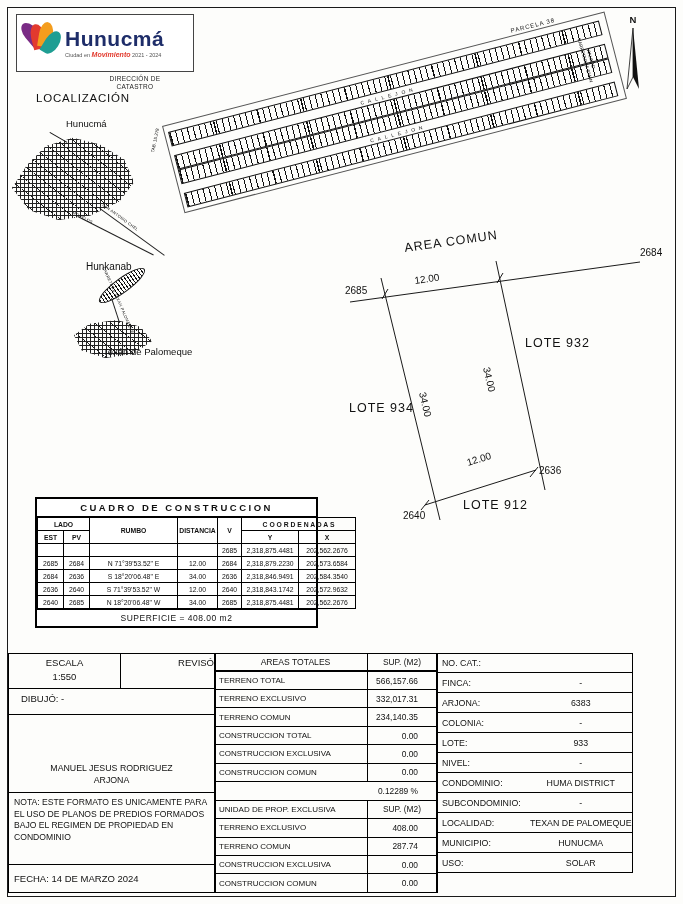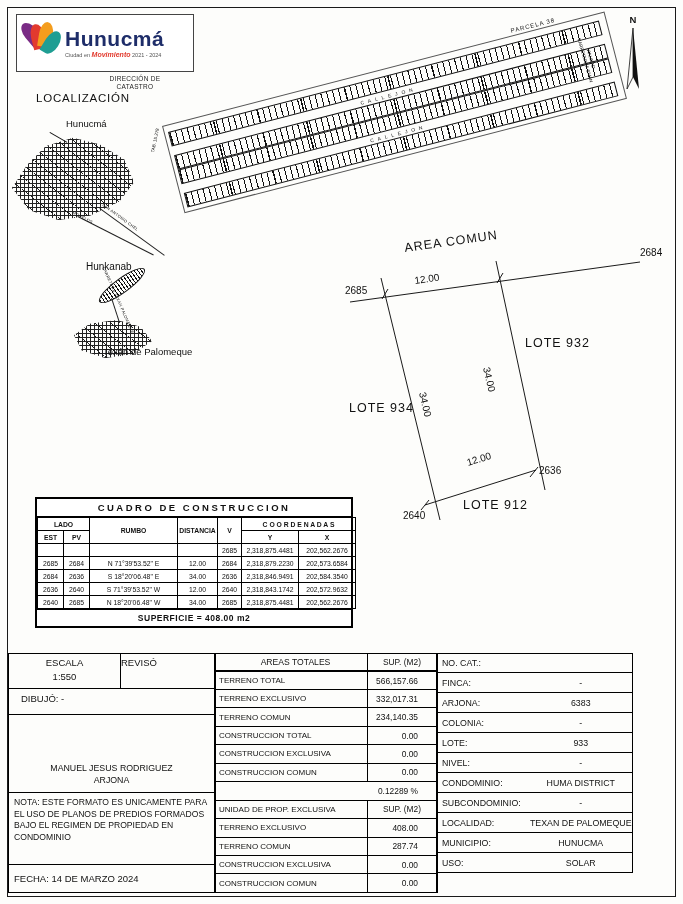--- a/index.html
+++ b/index.html
@@ -62,40 +62,40 @@
   .vialidad{position:absolute;left:437px;top:22px;font-size:4.5px;line-height:1.3;text-align:center;
         transform:rotate(74deg);transform-origin:0 0;white-space:nowrap}
   .compass{position:absolute;left:472px;top:0;width:22px;text-align:center}
   .compass-n{font-size:9.5px;font-weight:bold}
 
   
   .lot-svg{position:absolute;left:335px;top:228px}
   .lot-svg text{font-family:"Liberation Sans",sans-serif;fill:#111}
 
   
-  .cuadro{position:absolute;left:35px;top:497px;width:318px;border:2px solid #000;background:#fff}
+  .cuadro{position:absolute;left:35px;top:497px;width:283px;border:2px solid #000;background:#fff}
   .cuadro-title{border-bottom:1px solid #000;font-weight:bold;font-size:9.5px;letter-spacing:2.5px;
         text-align:center;padding:3px 0}
   .cuadro table{border-collapse:collapse;width:100%;table-layout:fixed}
   .cuadro th,.cuadro td{border:1px solid #000;text-align:center;font-size:6.8px;height:13px;padding:0 1px;
         overflow:hidden;white-space:nowrap}
   .cuadro th{font-weight:bold}
-  .cuadro-sup{border-top:1px solid #000;font-weight:bold;font-size:8.5px;text-align:center;
+  .cuadro-sup{border-top:1px solid #000;font-weight:normal;font-size:8.5px;text-align:center;
         letter-spacing:.5px;padding:3px 0}
 
   
   .bottom{position:absolute;left:8px;top:653px;width:616px;height:240px;display:flex;font-size:8.5px}
   .colA{width:207px;flex:none;display:flex;flex-direction:column}
   .colA>div{border:1px solid #000;border-top-width:0}
   .colA>div:first-child{border-top-width:1px}
   .rowA1{height:36px;display:flex}
   .a-escala{width:112px;border-right:1px solid #000;text-align:center;padding-top:3px}
   .a-escala-label{font-size:9.5px}
   .a-escala-value{font-size:9.5px;margin-top:3px}
-  .a-reviso{flex:1;text-align:left;padding-top:3px;font-size:9.5px}
+  .a-reviso{flex:1;text-align:right;padding-top:3px;font-size:9.5px}
   .rowA2{height:26px;font-size:9.5px;padding:4px 0 0 12px}
   .rowA3{height:78px;display:flex;flex-direction:column;justify-content:flex-end}
   .autor{width:140px;margin:0 auto 6px;text-align:center;font-size:8.8px;line-height:1.3}
   .rowA4{height:72px;font-size:8.6px;line-height:1.35;padding:4px 5px 0 5px}
   .rowA5{height:28px;font-size:9.5px;display:flex;align-items:center;padding-left:5px}
   .colB{width:223px;flex:none;display:flex;flex-direction:column;border-right:1px solid #000}
   .b-row{height:18.46px;flex:none;display:flex;border:1px solid #000;border-top-width:0}
   .colB .b-row:first-child{border-top-width:1px}
   .b-label{width:152px;border-right:1px solid #000;display:flex;align-items:center;
         padding-left:3px;font-size:8px;white-space:nowrap;overflow:hidden}

